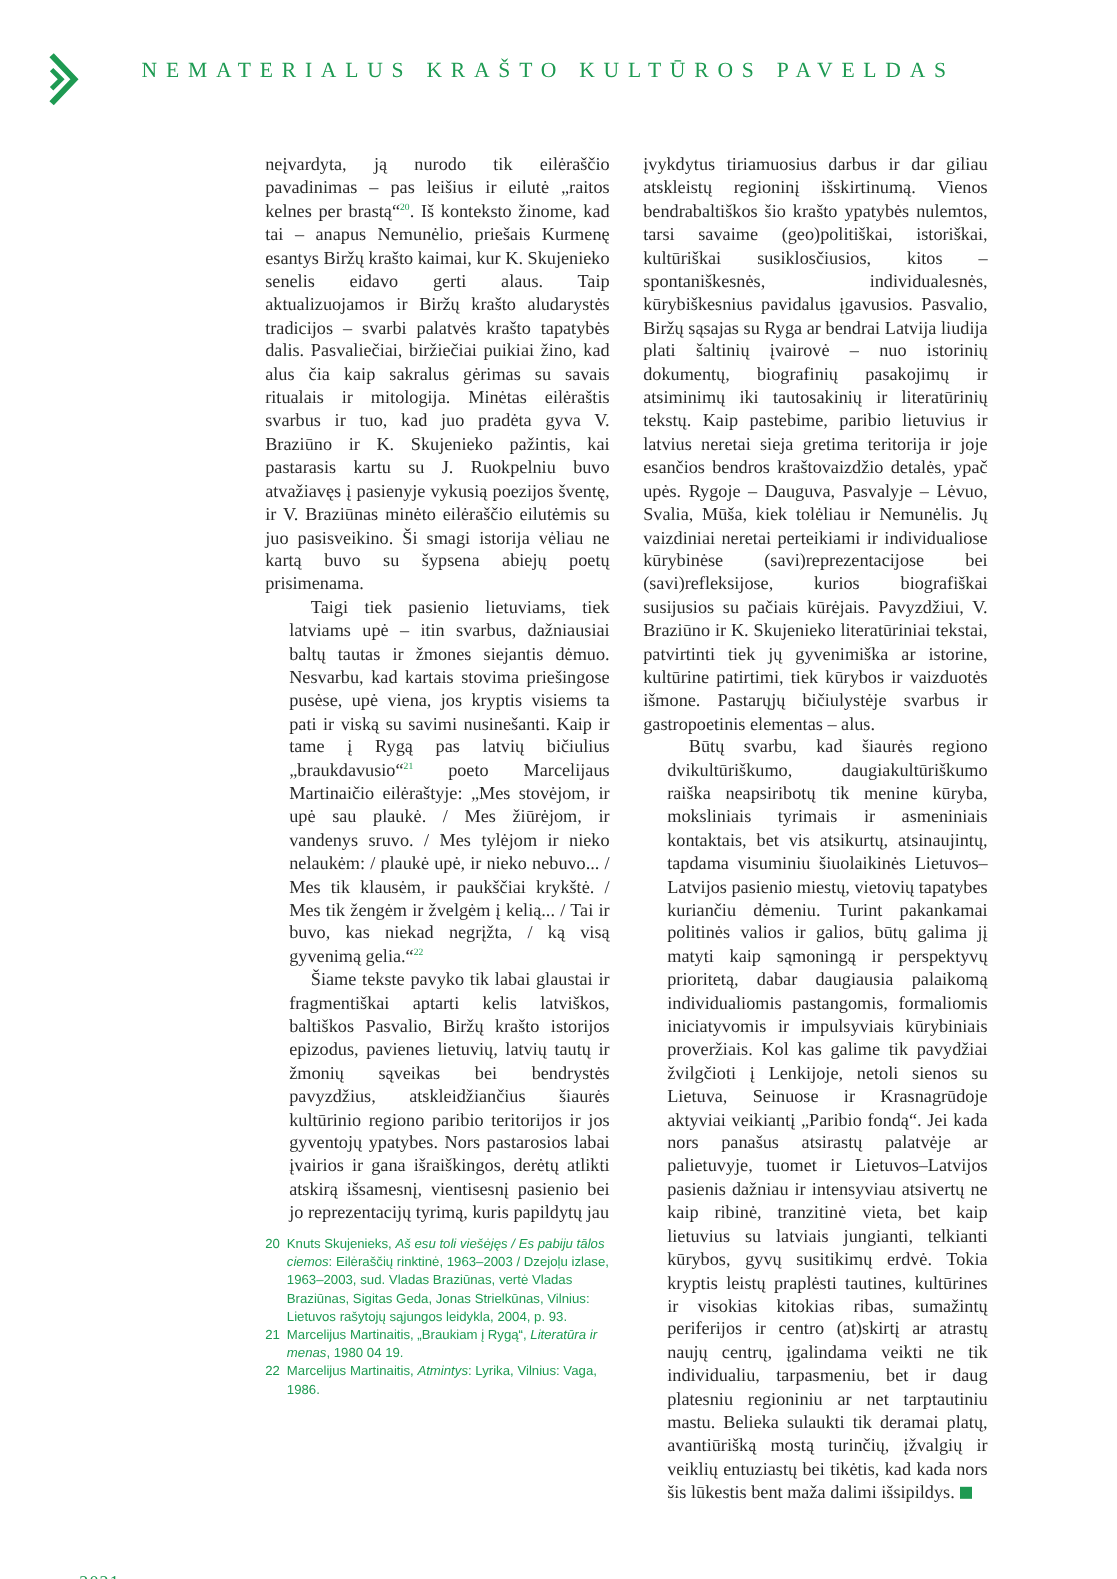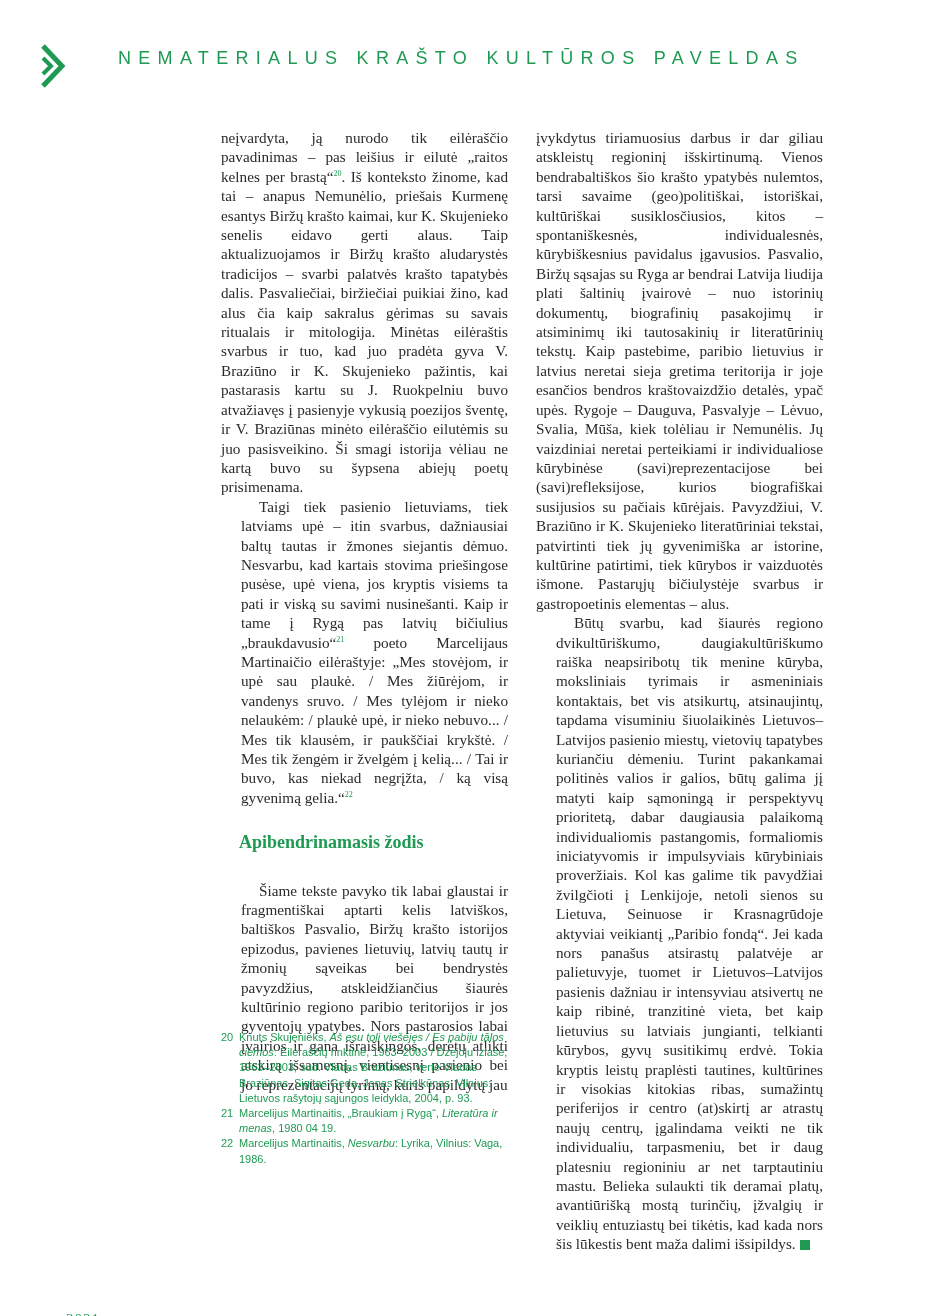--- a/index.html
+++ b/index.html
@@ -1,19 +1,19 @@
 <!DOCTYPE html>
 <html><head>
 <meta charset="utf-8">
 <style>
   html, body { margin: 0; padding: 0; background: #ffffff; }
   body { width: 931px; height: 1316px; position: relative; overflow: hidden;
          font-family: "DejaVu Serif", "Liberation Serif", serif; color: #2a2a2a; }
   .chevron { position: absolute; left: 40px; top: 44px; width: 30px; height: 44px; }
-  .running-head { position: absolute; left: 118px; top: 48px; font-family: Liberation Sans, sans-serif;
+  .running-head { position: absolute; left: 118px; top: 48px; font-family: Liberation Serif, serif;
                   font-size: 18px; letter-spacing: 7.3px; color: #1e9a52; white-space: nowrap; }
   .col { position: absolute; top: 128px; width: 287px; font-family: "Liberation Serif", serif;
          font-size: 15.2px; line-height: 19.4px; text-align: justify; hyphens: manual; }
   .col-left { left: 221px; }
   .col-right { left: 536px; }
   .col p { margin: 0; }
   .col p.indent { text-indent: 18px; margin-left: 20px; }
   sup.fn { color: #1e9a52; font-size: 8px; vertical-align: super; line-height: 0; }
   .section-heading { font-family: "Liberation Serif", serif; font-weight: bold; color: #1e9a52;
                      font-size: 18px; margin: 26px 0 28px 18px; text-align: left; }
@@ -38,36 +38,35 @@
 <svg class="chevron" viewBox="0 0 30 44">
   <polyline points="3,2 22,22 3,42" fill="none" stroke="#1e9a52" stroke-width="5"></polyline>
   <polyline points="3,14 11,22 3,30" fill="none" stroke="#1e9a52" stroke-width="4"></polyline>
 </svg>
 
 <div class="running-head">NEMATERIALUS KRAŠTO KULTŪROS PAVELDAS</div>
 
 <div class="col col-left">
   <p><span>neįvardyta, ją nurodo tik eilėraščio pavadinimas – pas leišius ir eilutė „raitos kelnes per brastą“</span><sup class="fn">20</sup><span>. Iš konteksto žinome, kad tai – anapus Nemunėlio, priešais Kurmenę esantys Biržų krašto kaimai, kur K. Skujenieko senelis eidavo gerti alaus. Taip aktualizuojamos ir Biržų krašto aludarystės tradicijos – svarbi palatvės krašto tapatybės dalis. Pasvaliečiai, biržiečiai puikiai žino, kad alus čia kaip sakralus gėrimas su savais ritualais ir mitologija. Minėtas eilėraštis svarbus ir tuo, kad juo pradėta gyva V. Braziūno ir K. Skujenieko pažintis, kai pastarasis kartu su J. Ruokpelniu buvo atvažiavęs į pasienyje vykusią poezijos šventę, ir V. Braziūnas minėto eilėraščio eilutėmis su juo pasisveikino. Ši smagi istorija vėliau ne kartą buvo su šypsena abiejų poetų prisimenama.</span></p>
   <p class="indent"><span>Taigi tiek pasienio lietuviams, tiek latviams upė – itin svarbus, dažniausiai baltų tautas ir žmones siejantis dėmuo. Nesvarbu, kad kartais stovima priešingose pusėse, upė viena, jos kryptis visiems ta pati ir viską su savimi nusinešanti. Kaip ir tame į Rygą pas latvių bičiulius „braukdavusio“</span><sup class="fn">21</sup><span> poeto Marcelijaus Martinaičio eilėraštyje: „Mes stovėjom, ir upė sau plaukė. / Mes žiūrėjom, ir vandenys sruvo. / Mes tylėjom ir nieko nelaukėm: / plaukė upė, ir nieko nebuvo... / Mes tik klausėm, ir paukščiai krykštė. / Mes tik žengėm ir žvelgėm į kelią... / Tai ir buvo, kas niekad negrįžta, / ką visą gyvenimą gelia.“</span><sup class="fn">22</sup></p>
-  <div class="section-heading">Apibendrinamasis žodis</div>
   <p class="indent">Šiame tekste pavyko tik labai glaustai ir fragmentiškai aptarti kelis latviškos, baltiškos Pasvalio, Biržų krašto istorijos epizodus, pavienes lietuvių, latvių tautų ir žmonių sąveikas bei bendrystės pavyzdžius, atskleidžiančius šiaurės kultūrinio regiono paribio teritorijos ir jos gyventojų ypatybes. Nors pastarosios labai įvairios ir gana išraiškingos, derėtų atlikti atskirą išsamesnį, vientisesnį pasienio bei jo reprezentacijų tyrimą, kuris papildytų jau</p>
 </div>
 
 <div class="footnotes">
   <div class="fn-item">
     <span class="fn-num">20</span>
     <span class="fn-text"><span>Knuts Skujenieks, </span><em>Aš esu toli viešėjęs / Es pabiju tālos ciemos</em><span>: Eilėraščių rinktinė, 1963–2003 / Dzejoļu izlase, 1963–2003, sud. Vladas Braziūnas, vertė Vladas Braziūnas, Sigitas Geda, Jonas Strielkūnas, Vilnius: Lietuvos rašytojų sąjungos leidykla, 2004, p. 93.</span></span>
   </div>
   <div class="fn-item">
     <span class="fn-num">21</span>
     <span class="fn-text"><span>Marcelijus Martinaitis, „Braukiam į Rygą“, </span><em>Literatūra ir menas</em><span>, 1980 04 19.</span></span>
   </div>
   <div class="fn-item">
     <span class="fn-num">22</span>
-    <span class="fn-text"><span>Marcelijus Martinaitis, </span><em>Nesvarbu</em><span>: Lyrika, Vilnius: Vaga, 1986.</span></span>
+    <span class="fn-text"><span>Marcelijus Martinaitis, </span><em>Atmintys</em><span>: Lyrika, Vilnius: Vaga, 1986.</span></span>
   </div>
 </div>
 
 <div class="col col-right">
   <p>įvykdytus tiriamuosius darbus ir dar giliau atskleistų regioninį išskirtinumą. Vienos bendrabaltiškos šio krašto ypatybės nulemtos, tarsi savaime (geo)politiškai, istoriškai, kultūriškai susiklosčiusios, kitos – spontaniškesnės, individualesnės, kūrybiškesnius pavidalus įgavusios. Pasvalio, Biržų sąsajas su Ryga ar bendrai Latvija liudija plati šaltinių įvairovė – nuo istorinių dokumentų, biografinių pasakojimų ir atsiminimų iki tautosakinių ir literatūrinių tekstų. Kaip pastebime, paribio lietuvius ir latvius neretai sieja gretima teritorija ir joje esančios bendros kraštovaizdžio detalės, ypač upės. Rygoje – Dauguva, Pasvalyje – Lėvuo, Svalia, Mūša, kiek tolėliau ir Nemunėlis. Jų vaizdiniai neretai perteikiami ir individualiose kūrybinėse (savi)reprezentacijose bei (savi)refleksijose, kurios biografiškai susijusios su pačiais kūrėjais. Pavyzdžiui, V. Braziūno ir K. Skujenieko literatūriniai tekstai, patvirtinti tiek jų gyvenimiška ar istorine, kultūrine patirtimi, tiek kūrybos ir vaizduotės išmone. Pastarųjų bičiulystėje svarbus ir gastropoetinis elementas – alus.</p>
   <p class="indent"><span>Būtų svarbu, kad šiaurės regiono dvikultūriškumo, daugiakultūriškumo raiška neapsiribotų tik menine kūryba, moksliniais tyrimais ir asmeniniais kontaktais, bet vis atsikurtų, atsinaujintų, tapdama visuminiu šiuolaikinės Lietuvos–Latvijos pasienio miestų, vietovių tapatybes kuriančiu dėmeniu. Turint pakankamai politinės valios ir galios, būtų galima jį matyti kaip sąmoningą ir perspektyvų prioritetą, dabar daugiausia palaikomą individualiomis pastangomis, formaliomis iniciatyvomis ir impulsyviais kūrybiniais proveržiais. Kol kas galime tik pavydžiai žvilgčioti į Lenkijoje, netoli sienos su Lietuva, Seinuose ir Krasnagrūdoje aktyviai veikiantį „Paribio fondą“. Jei kada nors panašus atsirastų palatvėje ar palietuvyje, tuomet ir Lietuvos–Latvijos pasienis dažniau ir intensyviau atsivertų ne kaip ribinė, tranzitinė vieta, bet kaip lietuvius su latviais jungianti, telkianti kūrybos, gyvų susitikimų erdvė. Tokia kryptis leistų praplėsti tautines, kultūrines ir visokias kitokias ribas, sumažintų periferijos ir centro (at)skirtį ar atrastų naujų centrų, įgalindama veikti ne tik individualiu, tarpasmeniu, bet ir daug platesniu regioniniu ar net tarptautiniu mastu. Belieka sulaukti tik deramai platų, avantiūrišką mostą turinčių, įžvalgių ir veiklių entuziastų bei tikėtis, kad kada nors šis lūkestis bent maža dalimi išsipildys.</span><span class="end-mark"></span></p>
 </div>
 
 <div class="footer">
   <div class="footer-row">

